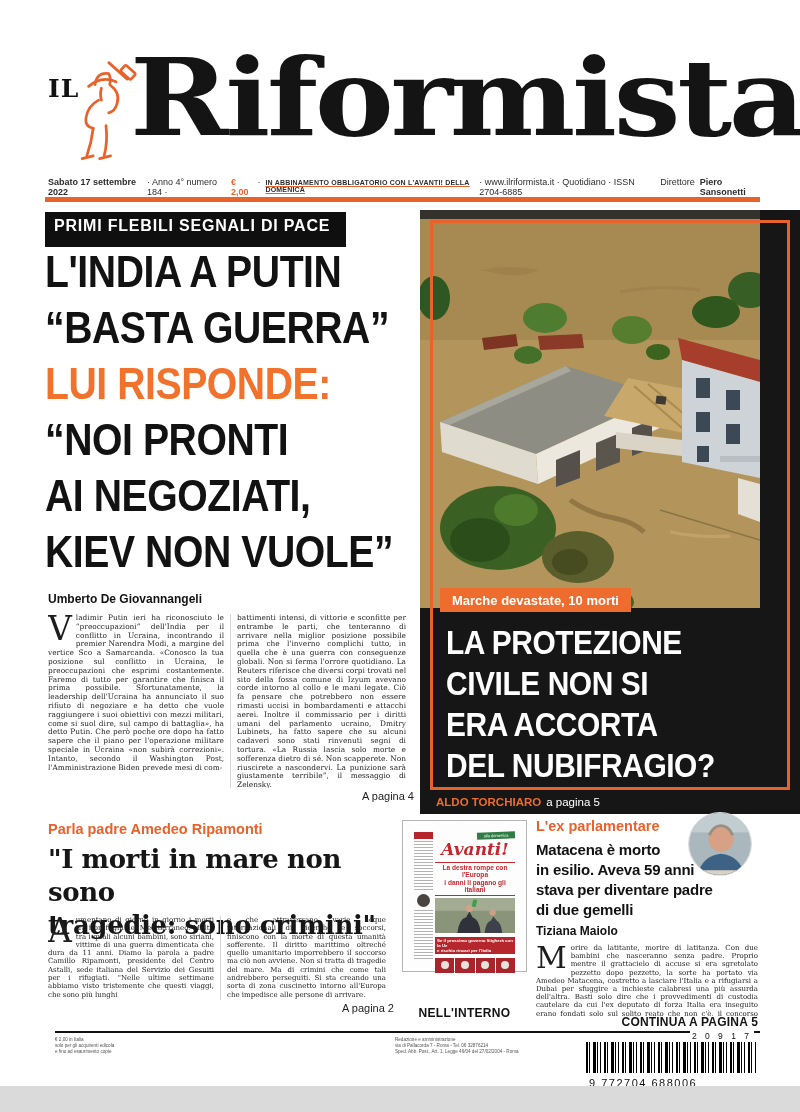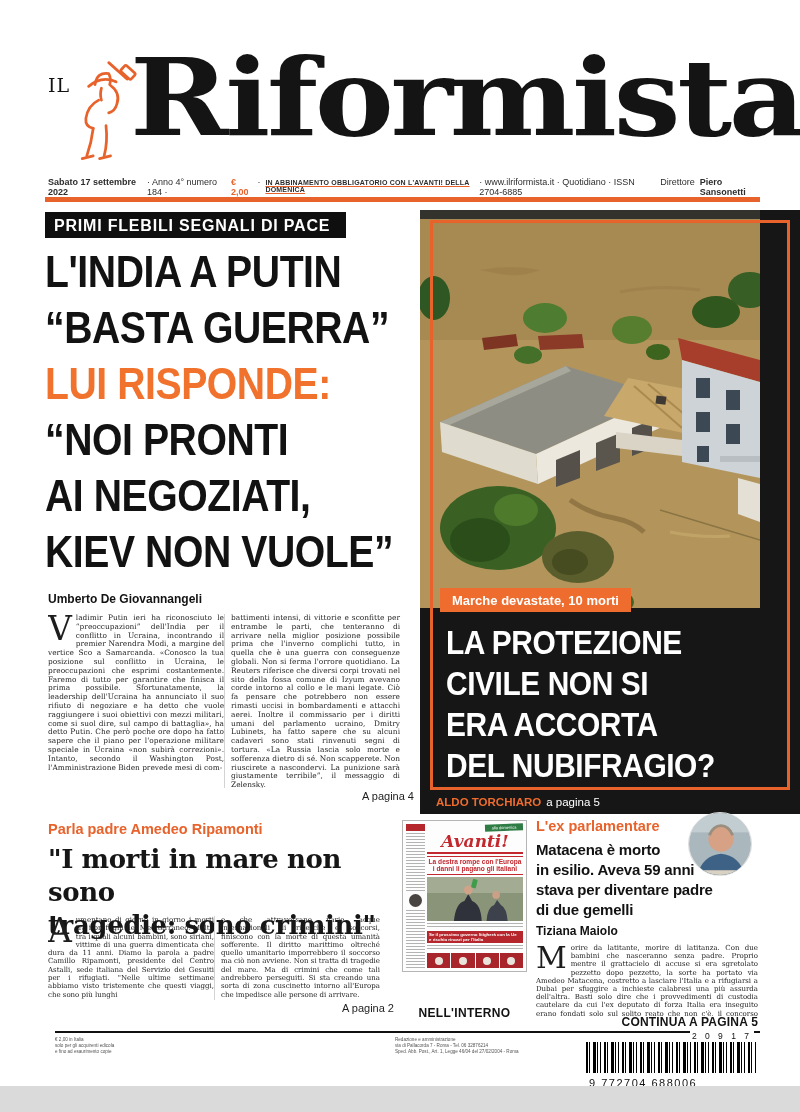--- a/index.html
+++ b/index.html
@@ -6,46 +6,46 @@
   html,body { background:#efefef; }
   .page {
     position:relative; width:800px; height:1112px; margin:0 auto;
     background:#ffffff; overflow:hidden;
     font-family:"Liberation Sans", sans-serif; color:#121212;
   }
   .prelines { white-space:pre-line; }
 
   
   .m-il { position:absolute; left:48px; top:74px; font-family:"DejaVu Serif",serif;
-          font-weight:normal; font-size:19px; letter-spacing:1px; }
+          font-weight:bold; font-size:25px; letter-spacing:1px; }
   .m-figure { position:absolute; left:74px; top:52px; width:64px; height:120px; }
   .m-title { position:absolute; left:130px; top:34px; font-family:"DejaVu Serif",serif;
              font-weight:bold; font-size:106px; line-height:128px; letter-spacing:-3px;
              transform:scaleX(1.12); transform-origin:0 50%; color:#141414; }
   .dateline { position:absolute; left:48px; top:177px; width:712px; display:flex;
               align-items:baseline; gap:5px; font-size:9px; color:#2d2d2d; }
   .dateline .dl-b { font-weight:bold; }
   .dateline .dl-price { color:#E8632C; font-weight:bold; }
   .dateline .dl-bundle { font-size:7px; font-weight:bold; text-decoration:underline;
                          text-decoration-color:#E8632C; letter-spacing:.2px; }
   .dateline .spacer { flex:1; }
   .rule-orange { position:absolute; left:45px; top:197px; width:715px; height:5px; background:#E8632C; }
 
   
   .lead-kicker { position:absolute; left:45px; top:212px; background:#0f0f0f; color:#fff;
-                 font-weight:bold; font-size:16px; letter-spacing:.8px; padding:5px 16px 3px 9px; }
+                 font-weight:bold; font-size:16px; letter-spacing:.8px; padding:5px 16px 12px 9px; }
   .lead-headline { position:absolute; left:45px; top:244px; width:424px;
                    transform:scaleX(.87); transform-origin:0 0;
                    font-weight:bold; font-size:45px; line-height:56px; letter-spacing:-.5px; }
   .hl-orange { color:#F0722C; }
   .lead-byline { position:absolute; left:48px; top:592px; font-size:12px; font-weight:bold; }
   .body2col { display:flex; font-family:"DejaVu Serif",serif; font-size:7.4px; line-height:8.8px;
               text-align:justify; color:#1d1d1d; }
   .body2col .col { width:176px; }
-  .body2col .col + .col { border-left:1px solid #d3d3d3; padding-left:6px; }
+  .body2col .col + .col { border-left:1px solid #d3d3d3; margin-left:6px; padding-left:6px; }
   .lead-body { position:absolute; left:48px; top:614px; width:366px; height:174px; overflow:hidden; }
   .dropcap { float:left; font-family:"DejaVu Serif",serif; font-size:33px; line-height:26px;
              padding:2px 4px 0 0; font-weight:400; }
   .pageref { font-size:11px; color:#1d1d1d; text-align:right; }
   .lead-pageref { position:absolute; left:48px; top:790px; width:366px; }
 
   
   .photo-module { position:absolute; left:420px; top:210px; width:380px; height:604px; background:#161616; }
   .photo-module svg.flood { display:block; width:340px; height:398px; }
   .photo-frame { position:absolute; left:10px; right:10px; top:10px; bottom:24px;
@@ -64,21 +64,21 @@
   .sea-headline { position:absolute; left:48px; top:843px; width:352px; font-family:"DejaVu Serif",serif;
                   font-weight:bold; font-size:26px; line-height:33px; letter-spacing:-.4px; color:#161616; }
   .sea-body { position:absolute; left:48px; top:916px; width:346px; height:84px; overflow:hidden;
               font-size:7px !important; }
   .sea-body .col { width:166px; }
   .sea-body { font-size:7px; line-height:8.3px; }
   .sea-pageref { position:absolute; left:48px; top:1002px; width:346px; }
 
   
   .avanti { position:absolute; left:402px; top:820px; width:125px; height:152px;
-            border:1px solid #b5b5b5; background:#fdfdfd; display:flex; padding:3px; gap:2px; }
+            border:1px solid #b5b5b5; background:#fdfdfd; display:flex; padding:11px; gap:2px; }
   .av-side { width:19px; display:flex; flex-direction:column; gap:2px; }
   .av-side .av-sidehead { height:7px; background:#b5272c; }
   .mini-lines { flex:1; background:repeating-linear-gradient(#b3b3b3 0 1px, transparent 1px 3px); }
   .av-sidephoto { width:13px; height:13px; border-radius:50%; background:#4a4440; margin:1px auto; }
   .av-main { flex:1; display:flex; flex-direction:column; gap:2px; }
   .av-flag { width:38px; margin-left:auto; background:#2f7d45; color:#fff; font-size:4px;
              text-align:center; padding:1px 0; transform:rotate(-2deg); }
   .av-logo { font-family:"DejaVu Serif",serif; font-style:italic; font-weight:bold;
              color:#c2282e; font-size:17px; line-height:17px; text-align:center; }
   .av-redline { height:2px; background:#c2282e; }

